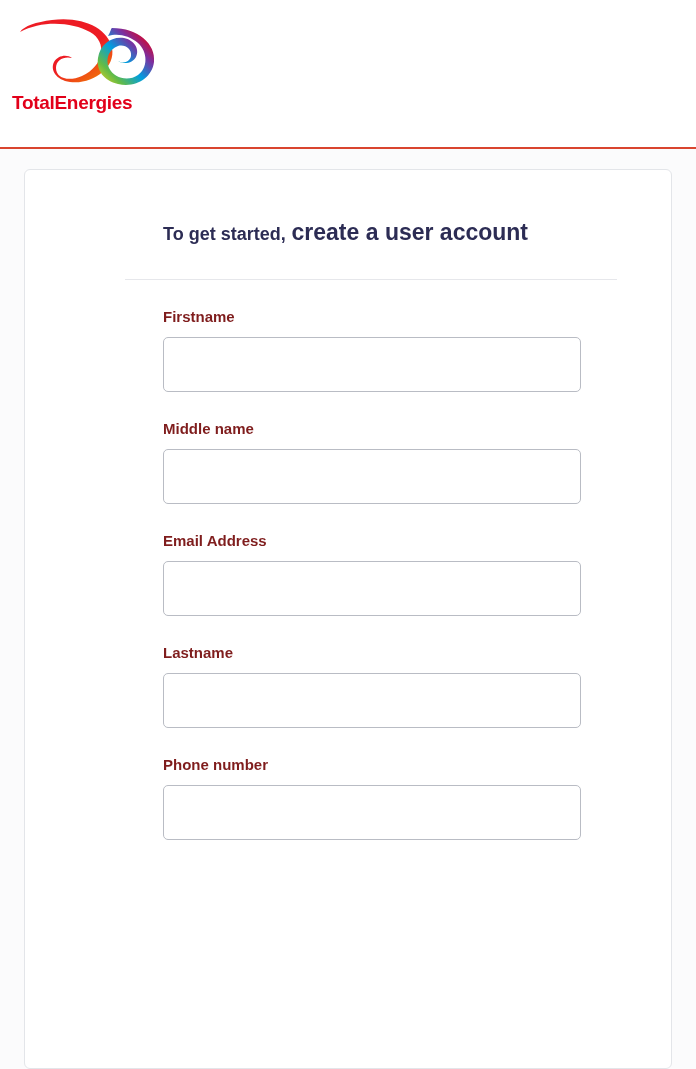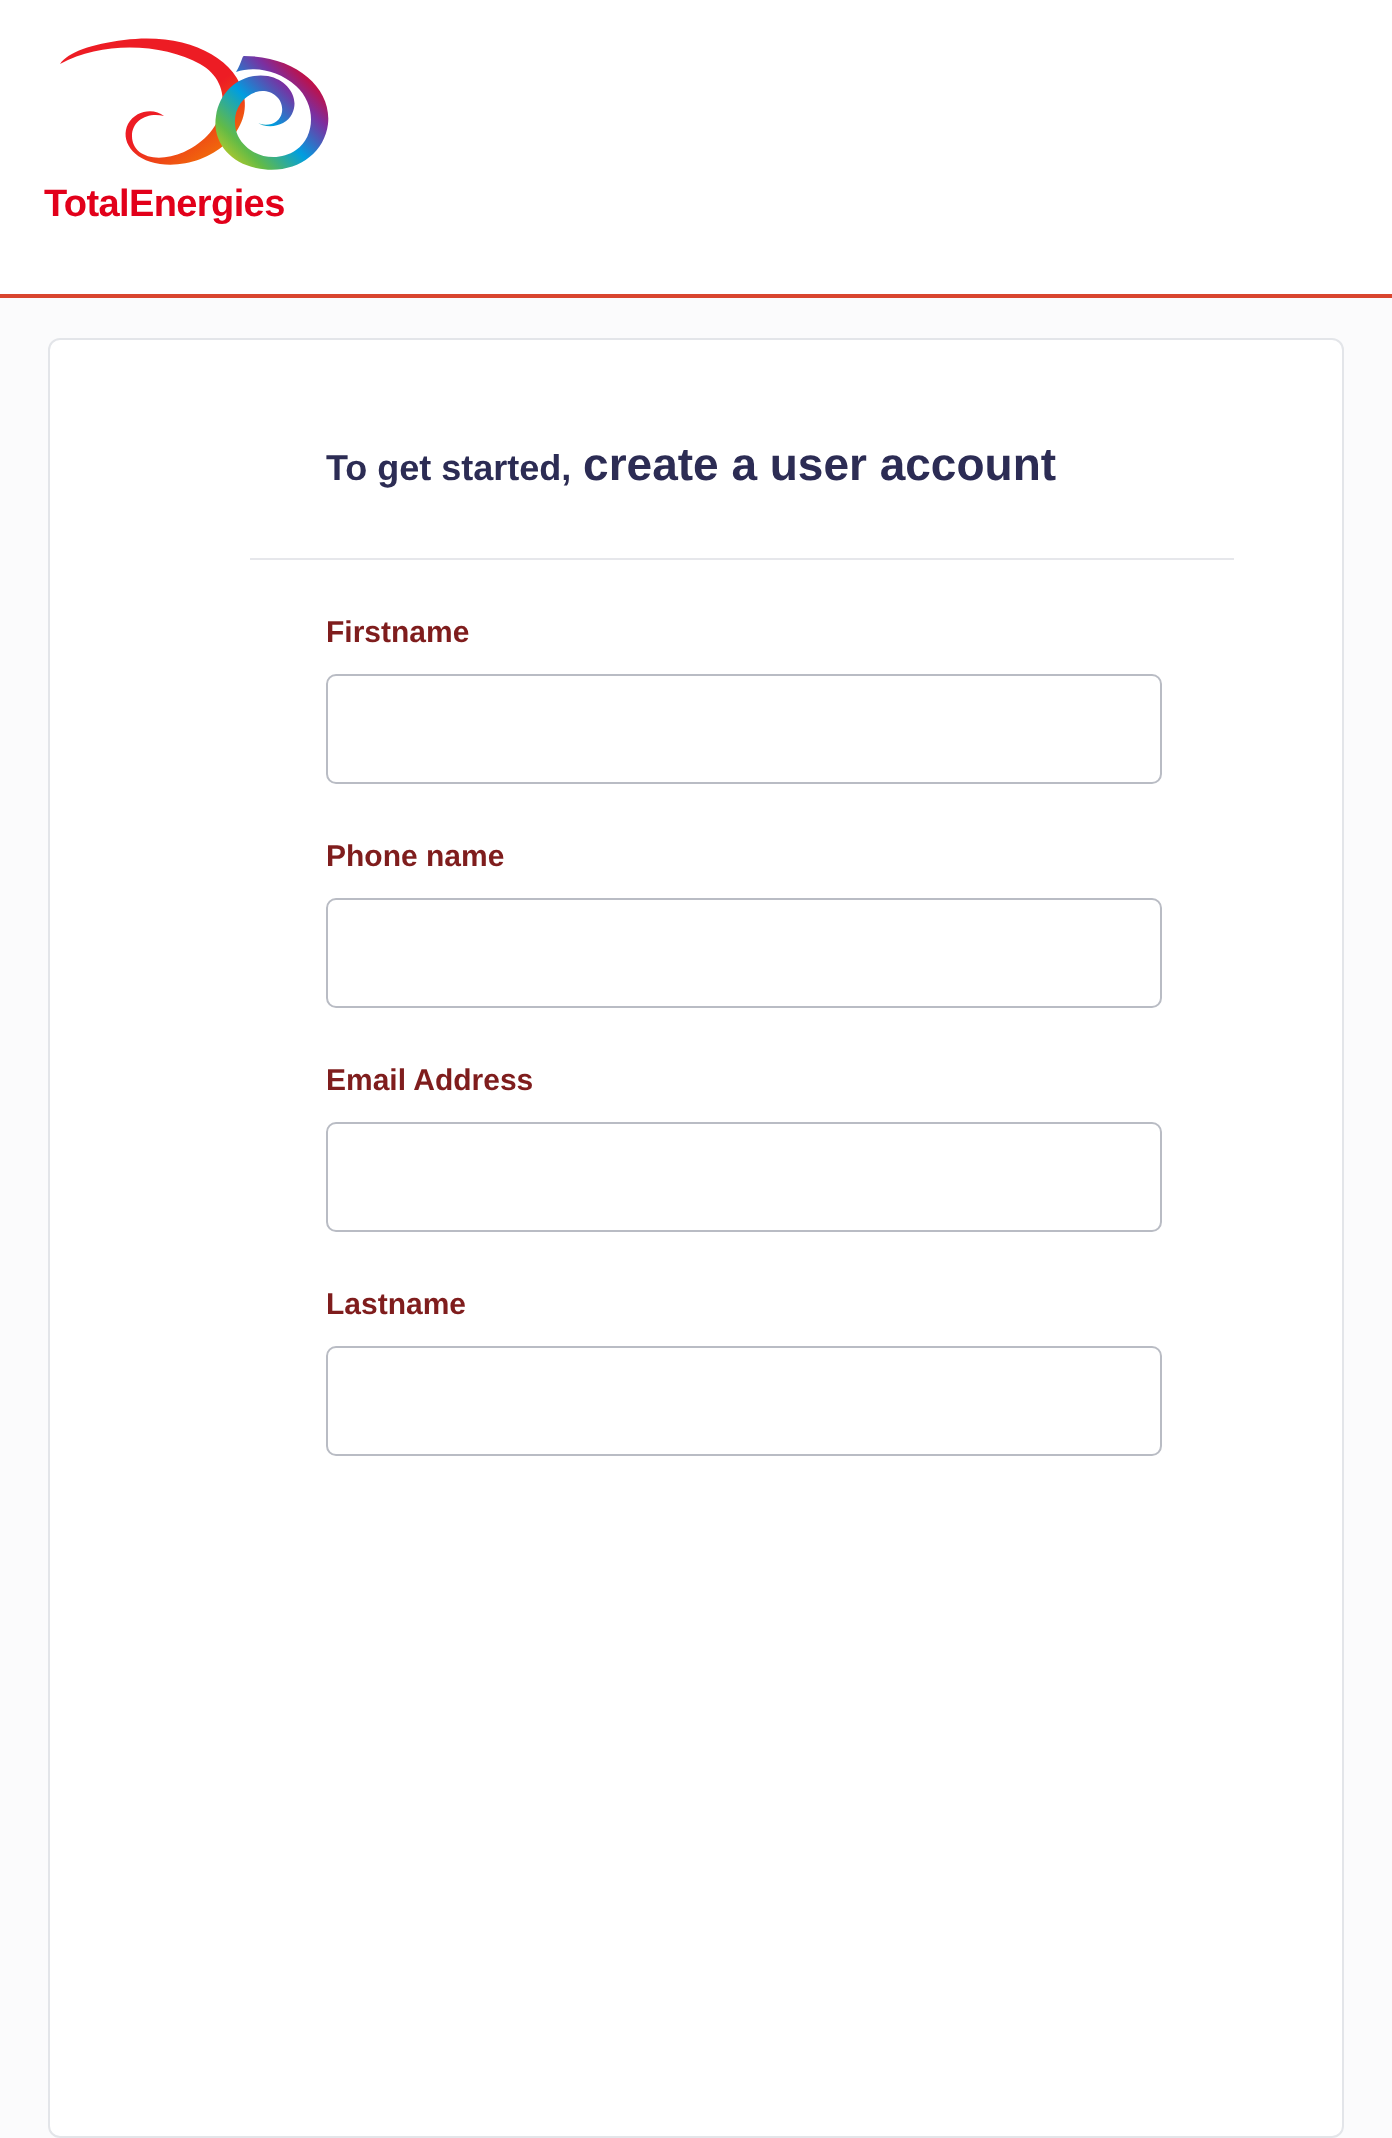--- a/index.html
+++ b/index.html
@@ -19,21 +19,21 @@
 
   
   .header {
     height: 149px;
     background: #ffffff;
     position: relative;
     border-bottom: 2px solid #d9452f;
   }
   .logo-wrap {
     position: absolute;
-    left: 22px;
+    left: 12px;
     top: 10px;
     width: 170px;
     height: 110px;
   }
   .logo-mark {
     width: 150px;
     height: 80px;
     display: block;
   }
   .logo-text {
@@ -149,32 +149,36 @@
           <span class="emph">create a user account</span>
         </h1>
         <hr class="divider">
 
         <div class="field">
           <label class="field-label">Firstname</label>
           <input class="field-input" type="text" placeholder="" style="">
         </div>
 
         <div class="field">
-          <label class="field-label">Phone name</label>
+          <label class="field-label">Middle name</label>
           <input class="field-input" type="text" placeholder="" style="">
         </div>
 
         <div class="field">
           <label class="field-label">Email Address</label>
           <input class="field-input" type="email" placeholder="" style="">
         </div>
 
         <div class="field">
           <label class="field-label">Lastname</label>
           <input class="field-input" type="text" placeholder="" style="">
         </div>
 
+        <div class="field">
+          <label class="field-label">Phone number</label>
+          <input class="field-input" type="tel" placeholder="" style="">
+        </div>
 
       </div>
     </div>
   </div>
 
 </div>
 
 </body></html>

